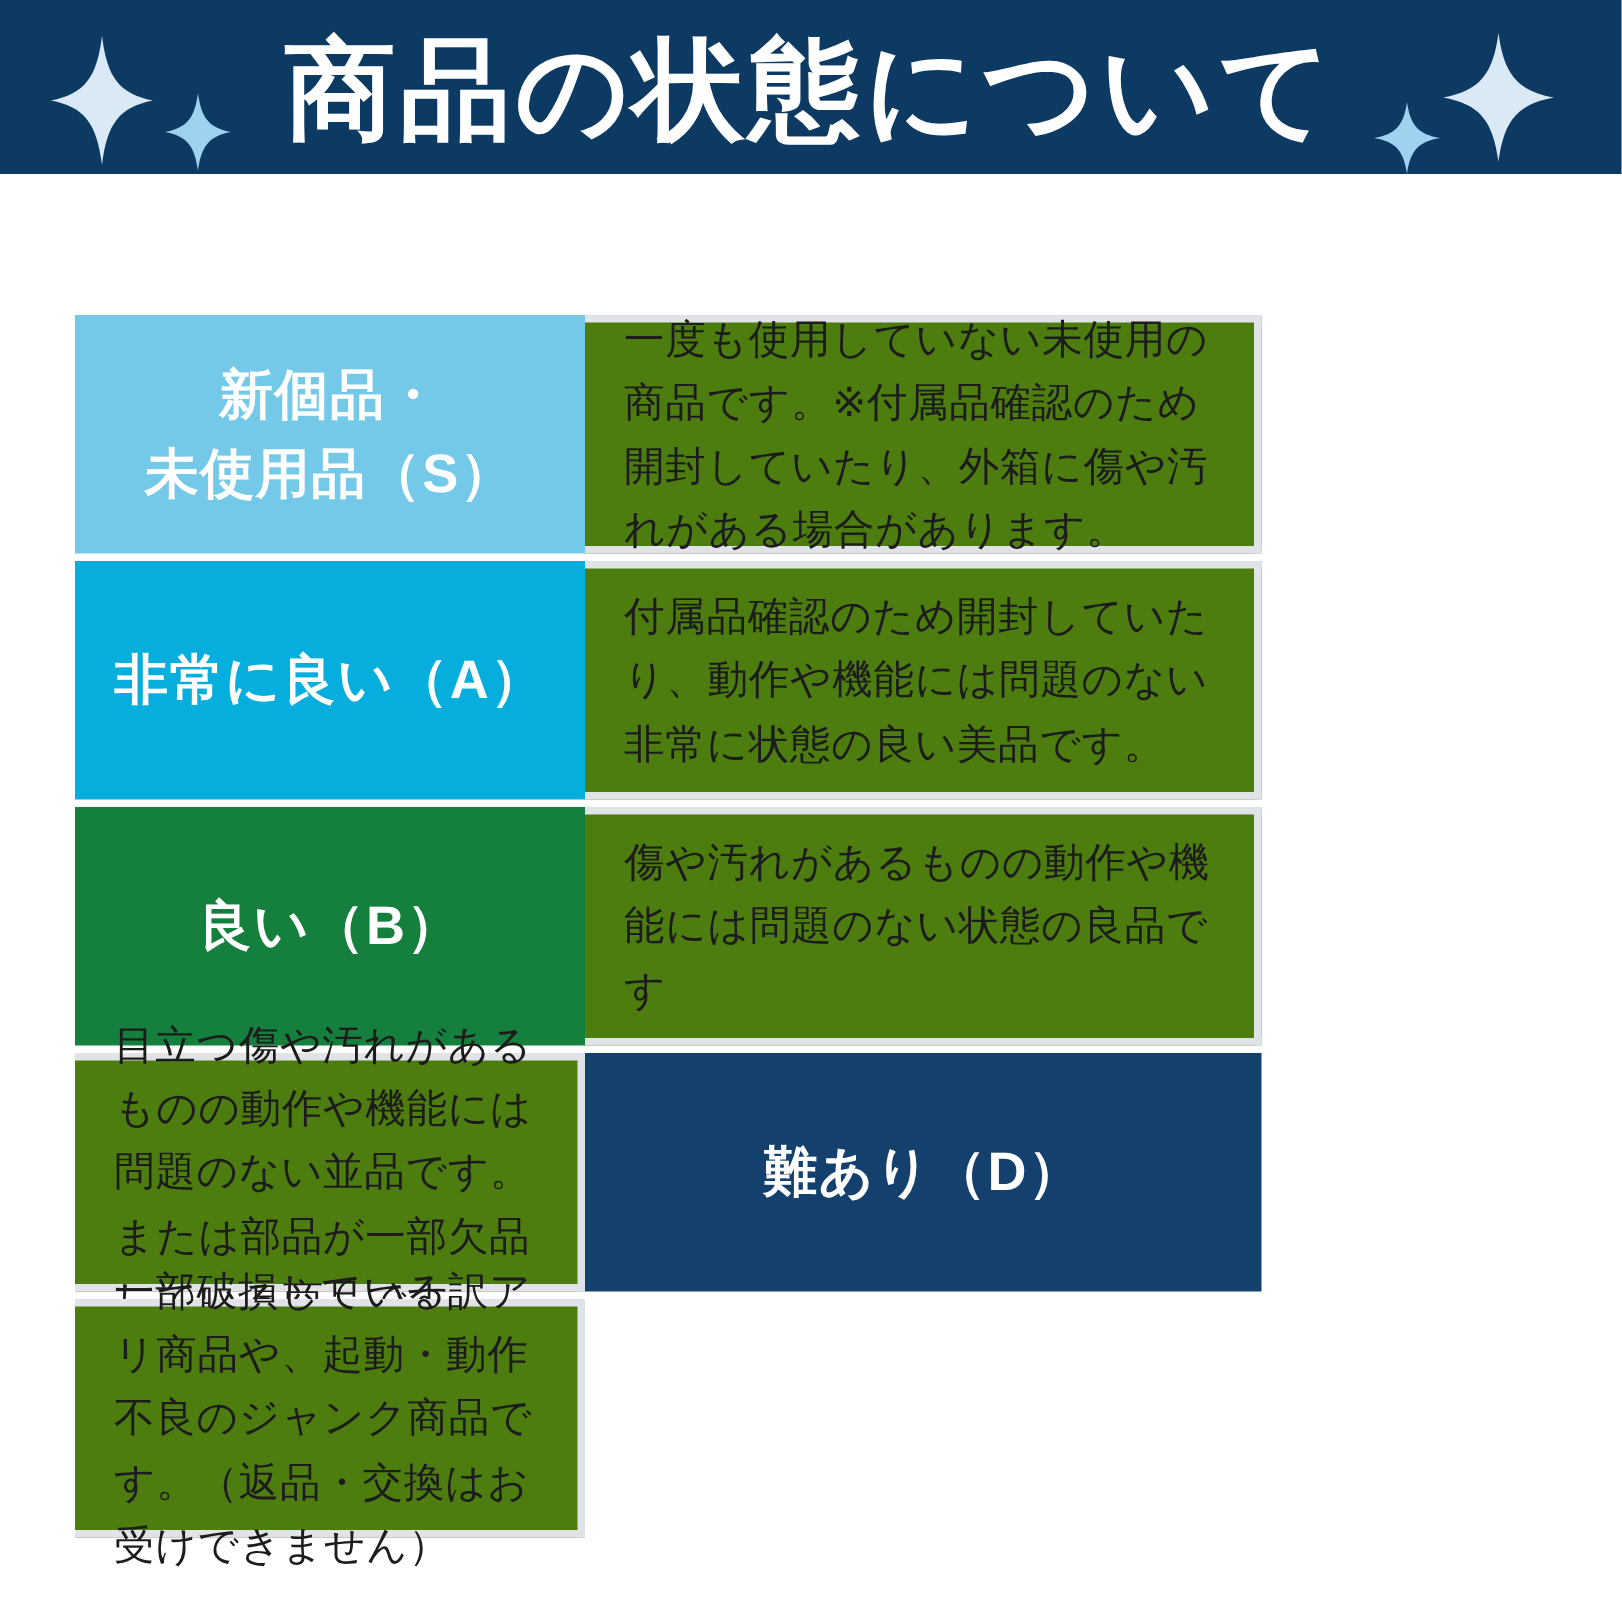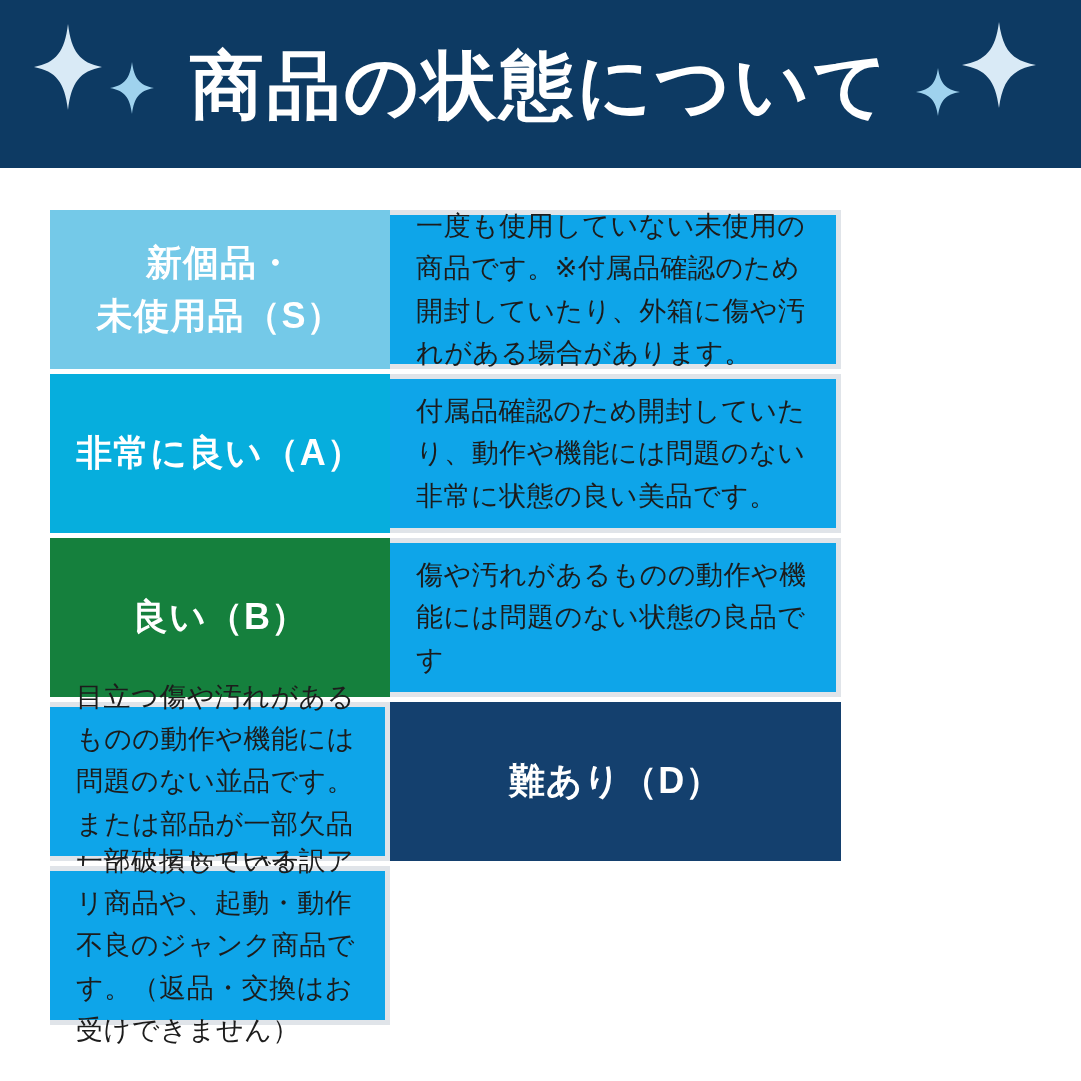--- a/index.html
+++ b/index.html
@@ -6,21 +6,21 @@
   body{
     width:1081px;height:1081px;
     background:#ffffff;
     font-family:"Liberation Sans","DejaVu Sans",sans-serif;
     overflow:hidden;
     position:relative;
   }
   
   .header{
     position:absolute;left:0;top:0;
-    width:1081px;height:168px;
+    width:1081px;height:116px;
     display:flex;align-items:center;justify-content:center;
   }
   .header h1{
     margin:0;
     color:#ffffff;
     font-size:74px;
     font-weight:800;
     letter-spacing:3px;
     line-height:1;
     padding-top:4px;
@@ -44,21 +44,21 @@
     display:flex;align-items:center;justify-content:center;
     color:#ffffff;
     font-size:36px;
     font-weight:800;
     text-align:center;
     line-height:1.45;
     white-space:pre-line;
     letter-spacing:1px;
   }
   .desc-cell{
-    background:#0ea5e9;
+    background:#4d7c0f;
     border:5px solid var(--table-border,#e0e4e9);
     border-left:none;
     display:flex;align-items:center;
     padding:8px 20px 8px 26px;
     box-sizing:border-box;
     font-size:27px;
     line-height:1.57;
     font-weight:500;
     color:#1c1c1c;
     letter-spacing:0.5px;

